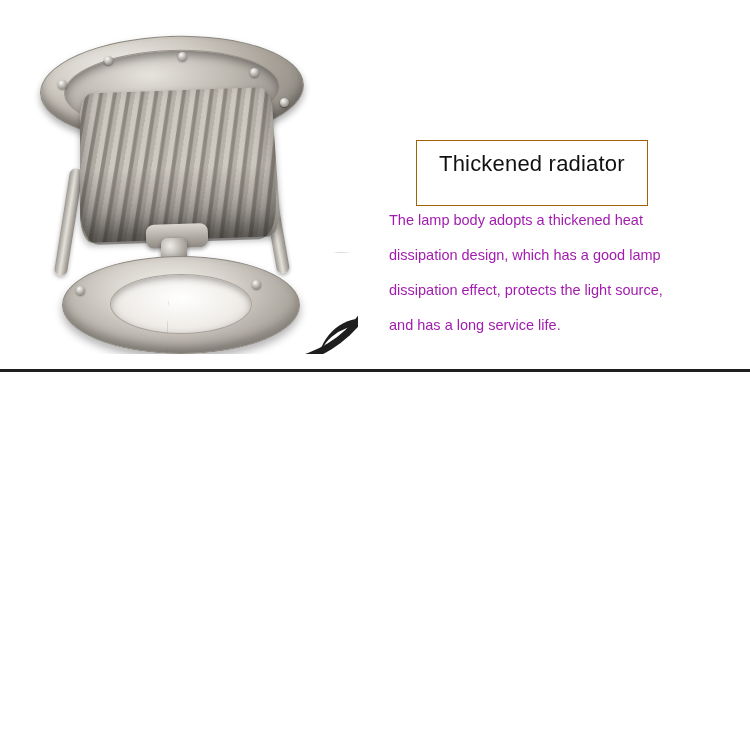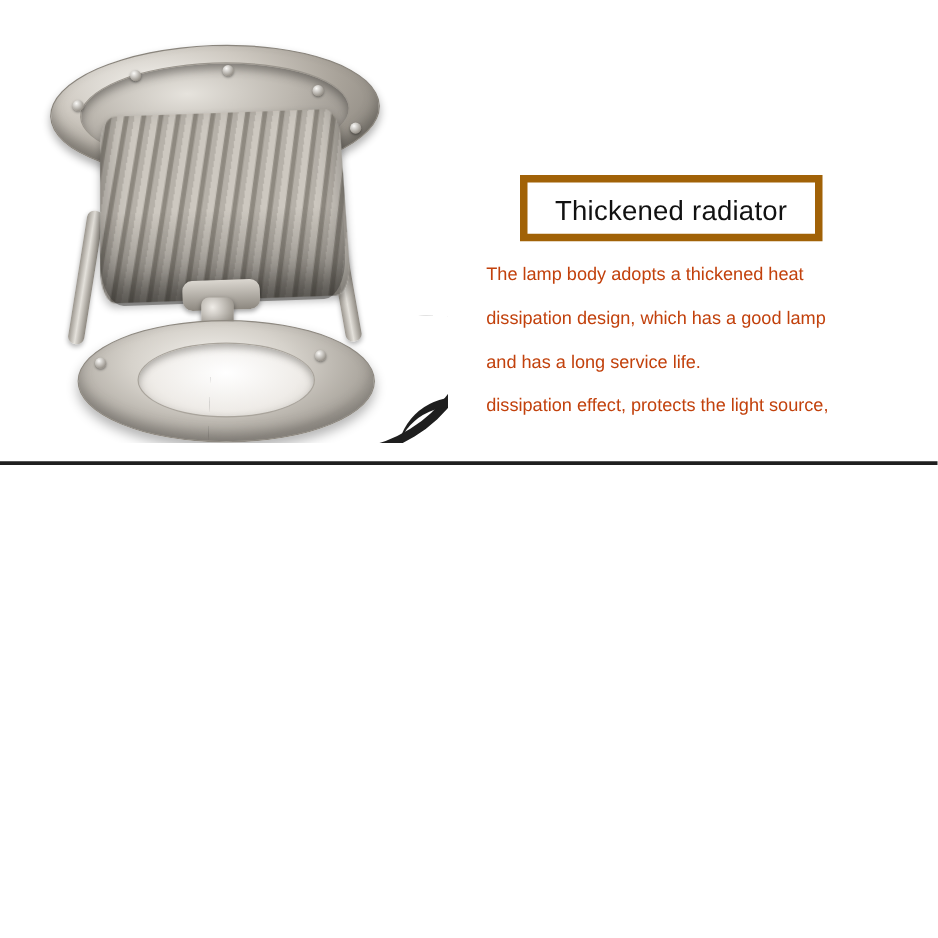--- a/index.html
+++ b/index.html
@@ -36,34 +36,34 @@
   }
   .panel-bottom {
     top: 375px;
     height: 375px;
   }
 
   
   .headline {
     position: absolute;
     display: inline-block;
-    border: 6px solid #a16207;
-    padding: 10px 22px 5px 22px;
+    border: 1px solid #a16207;
+    padding: 10px 22px 28px 22px;
     font-size: 22px;
     font-weight: 400;
     color: #111;
     letter-spacing: .2px;
     background: #fff;
     white-space: nowrap;
   }
   .body-copy {
     position: absolute;
     font-size: 14.5px;
     line-height: 35px;
-    color: #c2410c;
+    color: #a21caf;
     width: 340px;
   }
   .body-copy .ln { display: block; white-space: nowrap; }
 
   #headline-top { left: 416px; top: 140px; }
   #copy-top { left: 389px; top: 203px; }
 
   
   .photo {
     position: absolute;
@@ -213,22 +213,22 @@
       <div class="bolt" style="left:234px; top:262px;"></div>
       <div class="cable"></div>
       <div class="cable2"></div>
     </div>
 
     <div class="headline" id="headline-top">Thickened radiator</div>
 
     <div class="body-copy" id="copy-top">
       <span class="ln">The lamp body adopts a thickened heat</span>
       <span class="ln">dissipation design, which has a good lamp</span>
+      <span class="ln">dissipation effect, protects the light source,</span>
       <span class="ln">and has a long service life.</span>
-      <span class="ln">dissipation effect, protects the light source,</span>
     </div>
   </section>
 
   <section class="panel panel-bottom">
 
     
 
     
 
     

